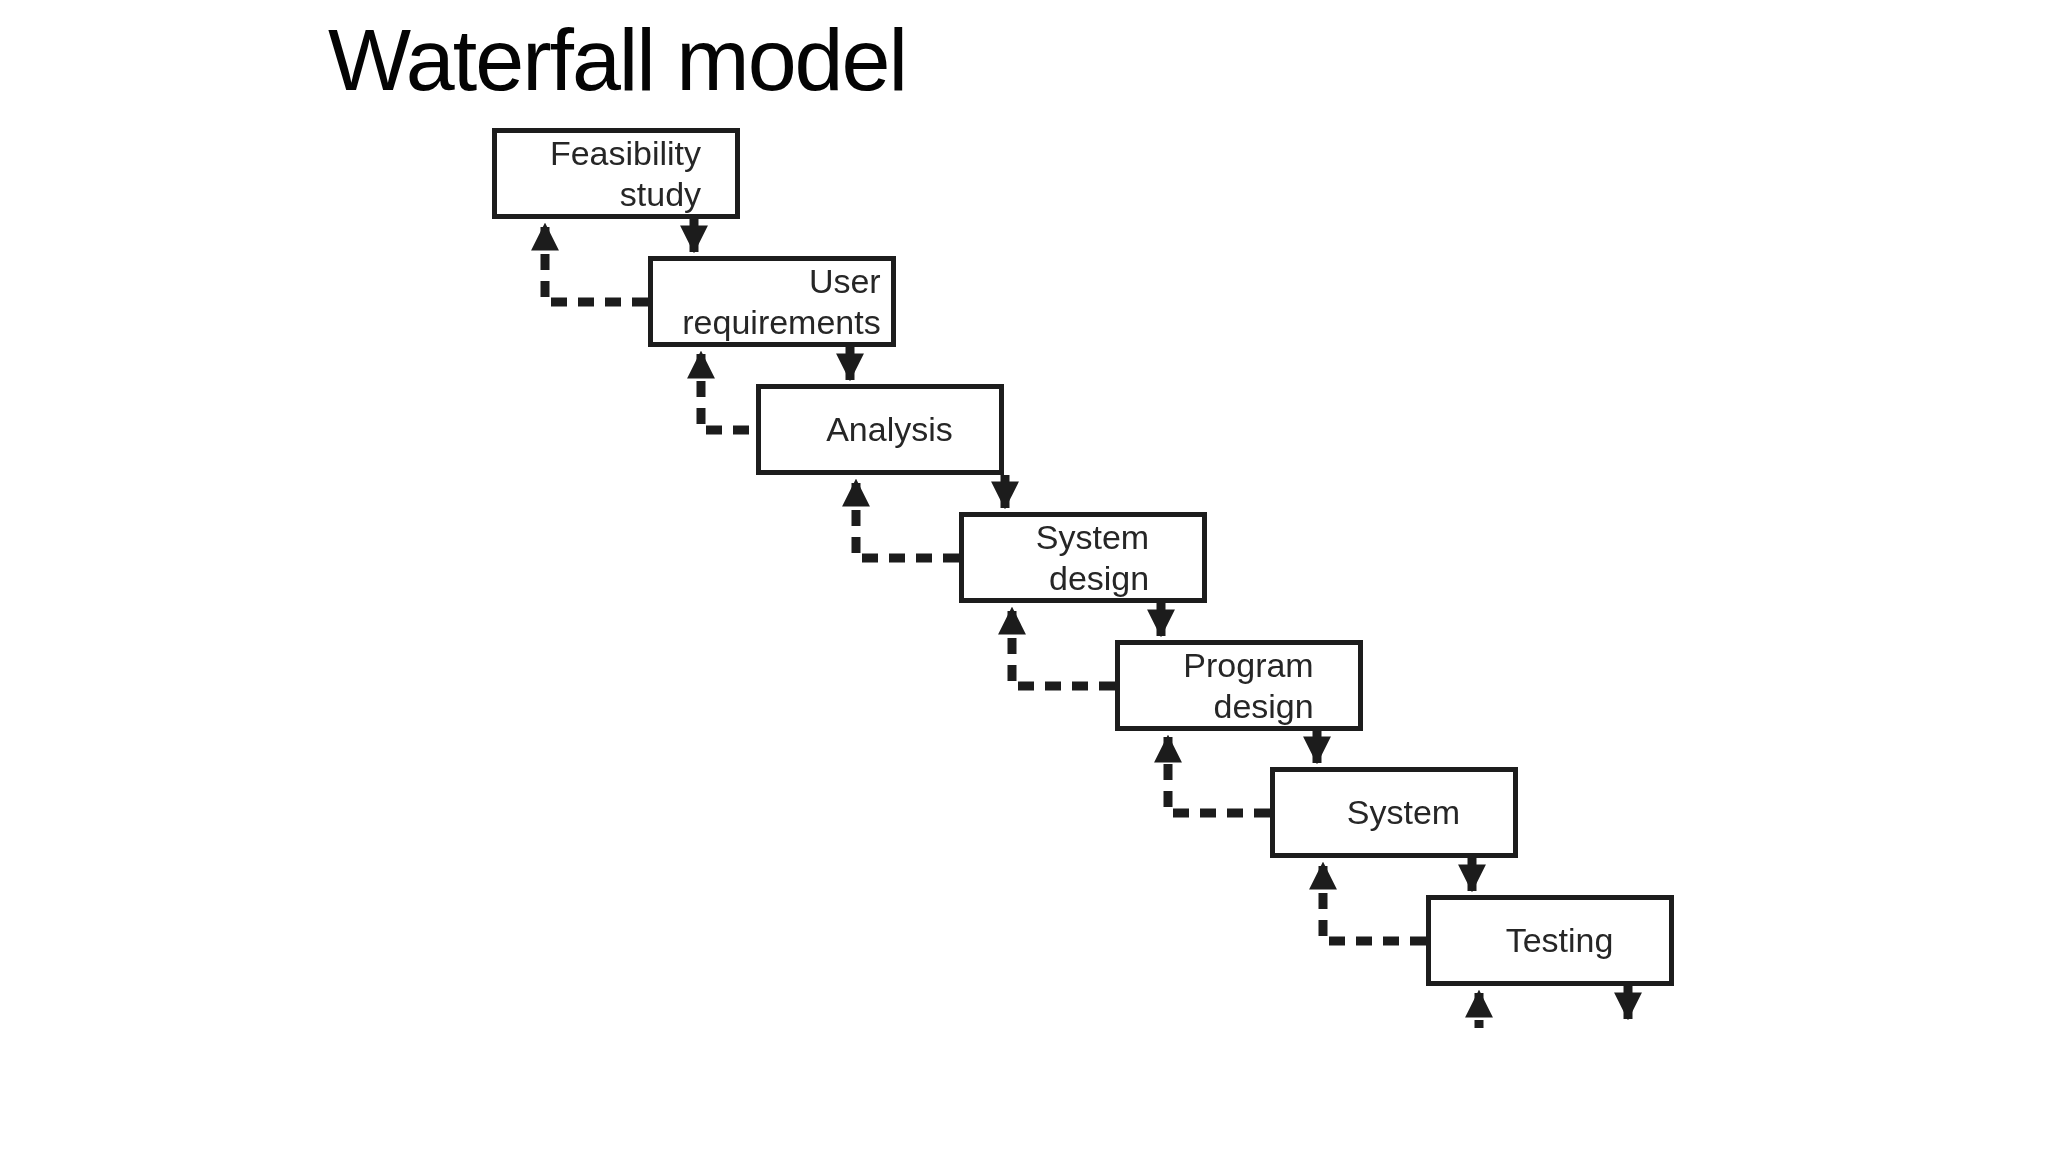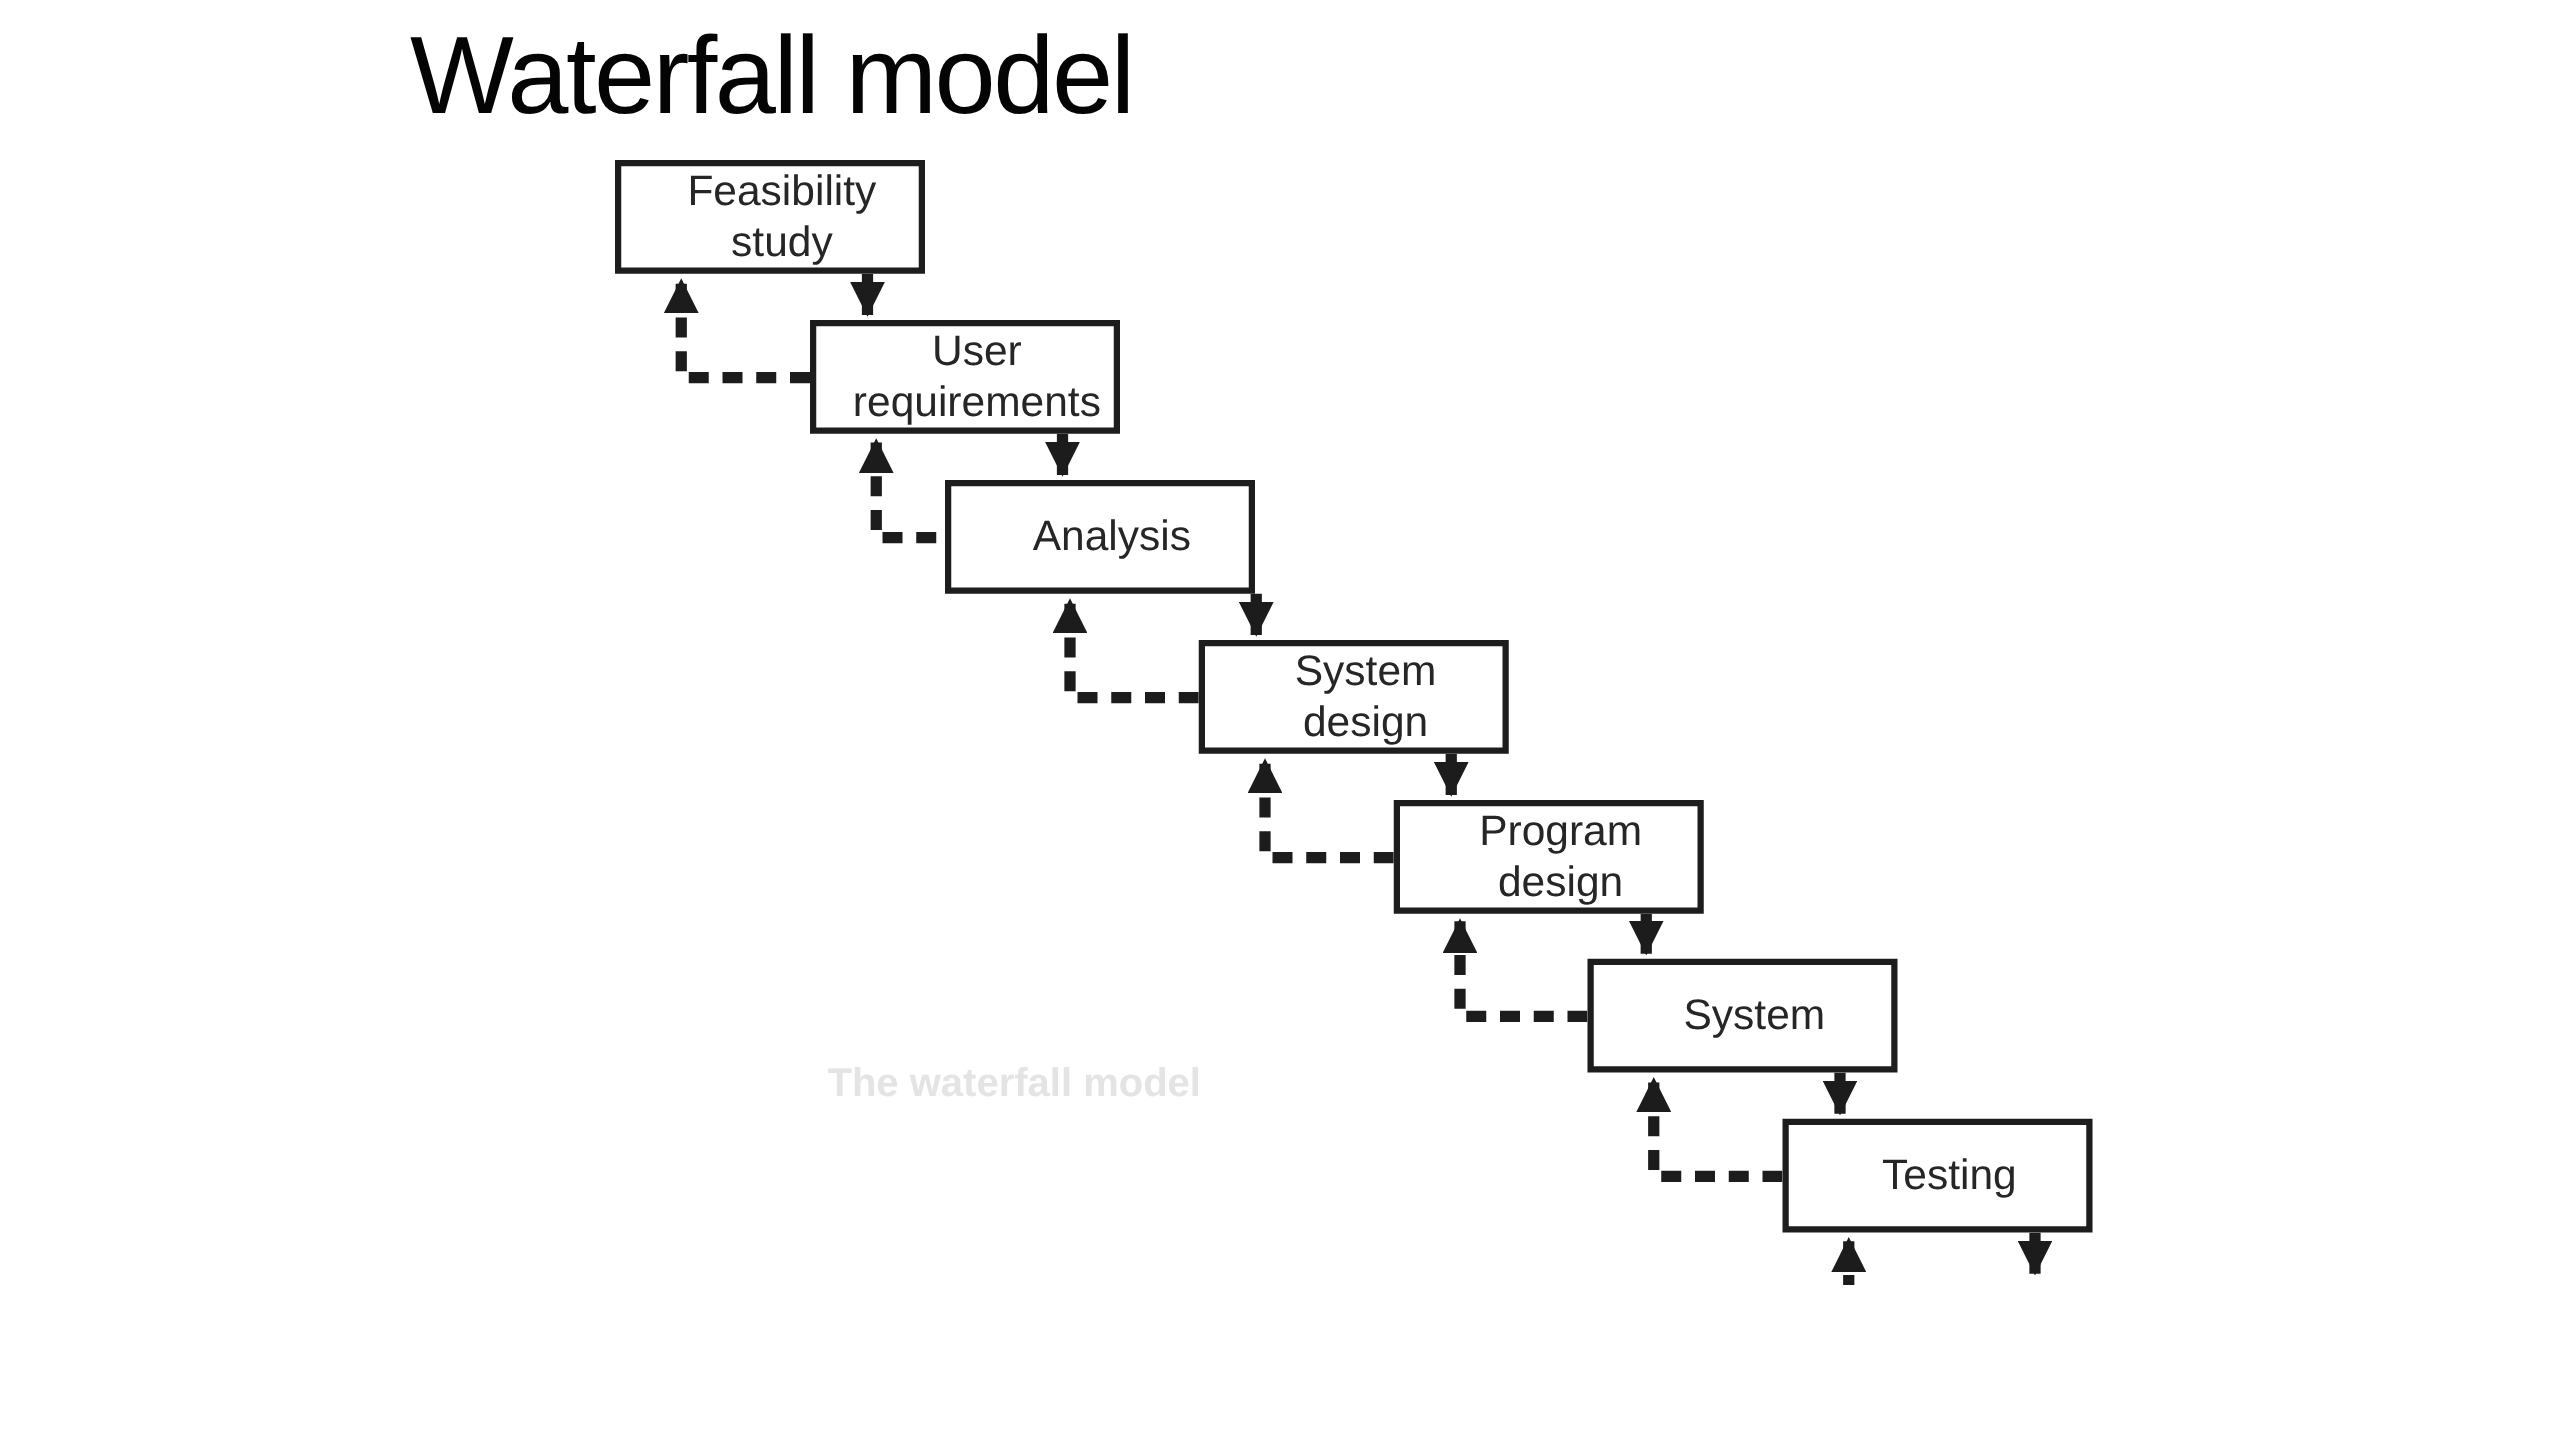--- a/index.html
+++ b/index.html
@@ -52,21 +52,21 @@
     background: #ffffff;
     border: 5px solid #1d1d1d;
     display: flex;
     align-items: center;
     justify-content: center;
   }
   .stage-label {
     font-size: 34px;
     line-height: 1.18;
     color: #262626;
-    text-align: center;
+    text-align: right;
     white-space: pre-line;
     margin-left: 19px;
   }
   .s0 { left: 492px;  top: 128px; }
   .s1 { left: 648px;  top: 256px; }
   .s2 { left: 756px;  top: 384px; }
   .s3 { left: 959px;  top: 512px; }
   .s4 { left: 1115px; top: 640px; }
   .s5 { left: 1270px; top: 767px; }
   .s6 { left: 1426px; top: 895px; }
@@ -74,21 +74,20 @@
   .fwd { stroke: #1c1c1c; stroke-width: 9; fill: none; }
   .fbk { stroke: #1c1c1c; stroke-width: 9; fill: none; stroke-dasharray: 16 11; }
 </style>
 </head>
 <body>
 
 <div class="slide">
 
   <div class="slide-title">Waterfall model</div>
 
-  <div class="watermark">The waterfall model</div>
 
   <svg class="arrow-layer" width="2048" height="1152" viewBox="0 0 2048 1152" xmlns="http://www.w3.org/2000/svg">
     <defs>
       <marker id="ah" viewBox="0 0 10 10" refX="9.5" refY="5" markerWidth="3.1" markerHeight="3.1" orient="auto" markerUnits="strokeWidth">
         <path d="M0,0 L10,5 L0,10 z" fill="#1c1c1c"></path>
       </marker>
     </defs>
 
     <path class="fwd" d="M694,219 L694,252" marker-end="url(#ah)"></path>
     <path class="fwd" d="M850,347 L850,380" marker-end="url(#ah)"></path>

